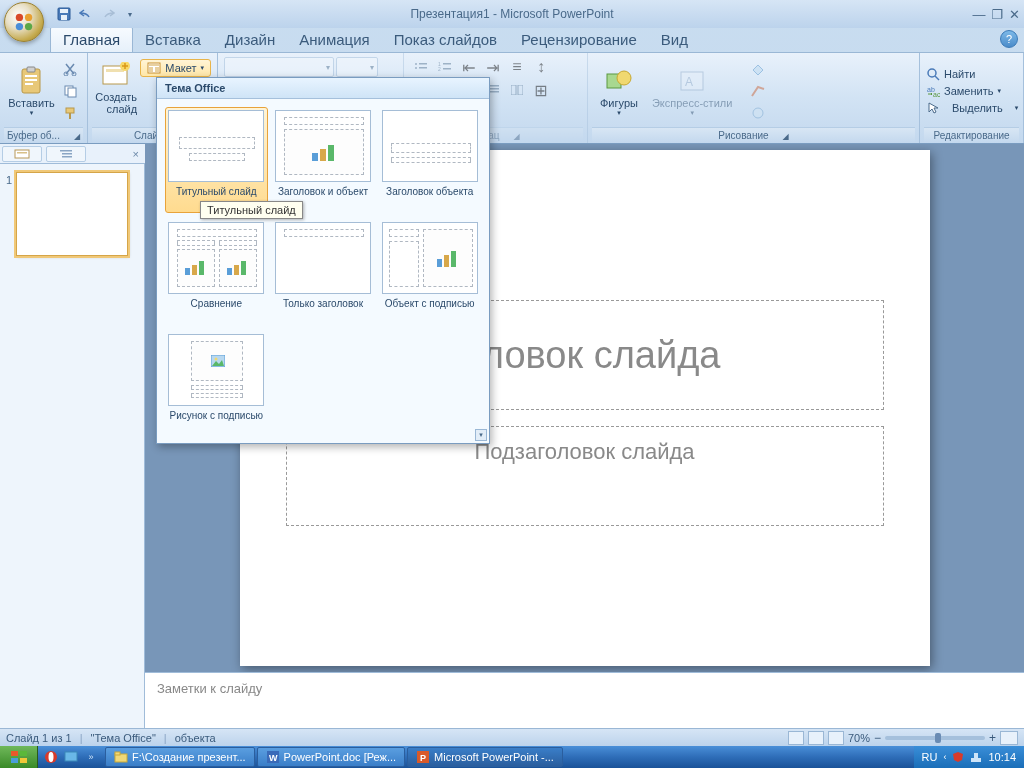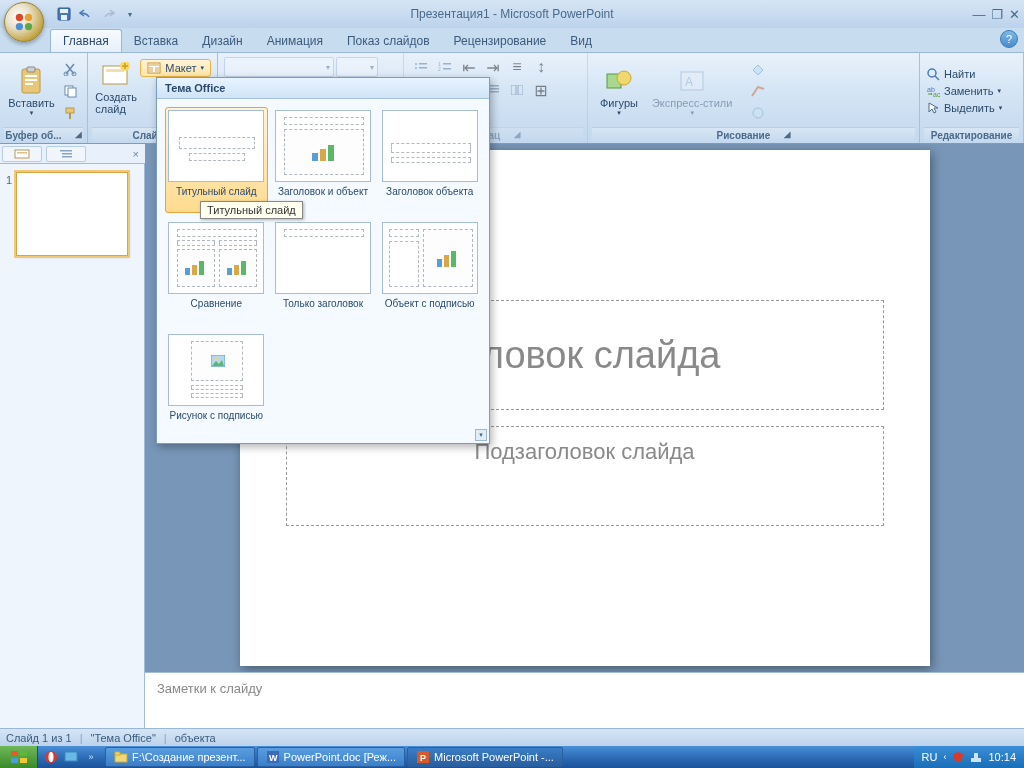--- a/index.html
+++ b/index.html
@@ -6,26 +6,26 @@
 body { width: 1024px; height: 768px; overflow: hidden; background: linear-gradient(to bottom, #c9ddf0 0%, #b0cbe8 100%); position: relative; }
 .title-bar { height: 28px; background: linear-gradient(to bottom,#d6e5f5,#bcd3ec); display:flex; align-items:center; padding:0 4px; position:relative; }
 .office-btn { width:40px; height:40px; border-radius:50%; background: radial-gradient(circle at 35% 35%,#fff 0%,#e8e0c8 35%,#c4a94b 70%,#8a6f2a 100%); border:1px solid #9a8030; position:absolute; left:4px; top:2px; z-index:10; box-shadow:0 2px 4px rgba(0,0,0,0.3); display:flex; align-items:center; justify-content:center;}
 .office-btn svg{width:22px;height:22px;}
 .qat { margin-left: 50px; display:flex; gap:2px; align-items:center; }
 .qat-btn { width:20px; height:20px; display:flex; align-items:center; justify-content:center; border-radius:3px; }
 .title-text { position:absolute; left:50%; transform:translateX(-50%); font-size:12px; color:#4a6a8a; }
 .win-controls { position:absolute; right:4px; display:flex; gap:6px; }
 .win-controls span{font-size:13px;color:#4a6a8a;cursor:pointer;}
 .tabs { height:24px; display:flex; align-items:flex-end; padding-left:50px; background:transparent; }
-.tab { padding:4px 12px 4px 12px; font-size:12px; color:#3b5b7c; cursor:pointer; border-top-left-radius:3px; border-top-right-radius:3px;}
+.tab { padding:4px 12px 4px 12px; font-size:15px; color:#3b5b7c; cursor:pointer; border-top-left-radius:3px; border-top-right-radius:3px;}
 .tab.active { background:linear-gradient(to bottom,#f7fbff,#e6f0fa); border:1px solid #9ab7d5; border-bottom:none; color:#2b4a6b;}
 .help-btn{position:absolute;right:6px;top:30px;width:18px;height:18px;border-radius:50%;background:linear-gradient(#7db9e8,#4a8bc9);color:#fff;font-size:11px;display:flex;align-items:center;justify-content:center;border:1px solid #3a7ab8;}
 .ribbon { height:92px; background:linear-gradient(to bottom,#e8f1fb 0%,#d2e3f4 50%,#c3d8ee 100%); border-top:1px solid #9ab7d5;border-bottom:1px solid #7a9cc0; display:flex; }
 .rgroup { border-right:1px solid #a5c0dc; display:flex; flex-direction:column; justify-content:space-between; padding:2px 4px 0; position:relative;}
-.rgroup-label { font-size:10px; color:#4a6a8a; text-align:center; padding:2px 2px; background:linear-gradient(to bottom,#d8e6f4,#c3d8ee); border-top:1px solid #b5cde5; white-space:nowrap; display:flex; justify-content:center; align-items:flex-start; gap:14px;font-weight:bold;}
+.rgroup-label { font-size:10px; color:#4a6a8a; text-align:center; padding:2px 2px; background:linear-gradient(to bottom,#d8e6f4,#c3d8ee); border-top:1px solid #b5cde5; white-space:nowrap; display:flex; justify-content:center; align-items:flex-end; gap:14px;}
 .rgroup-label .dlg{font-size:8px;color:#4a6a8a;}
 .rgroup-body { flex:1; display:flex; align-items:center; gap:2px; padding:2px;}
 .big-btn { display:flex; flex-direction:column; align-items:center; justify-content:center; padding:2px 6px; font-size:11px; color:#2b4a6b; border-radius:3px; min-width:44px;}
 .big-btn .icon{width:32px;height:32px;display:flex;align-items:center;justify-content:center;}
 .small-col{display:flex;flex-direction:column;gap:2px;}
 .small-btn{width:22px;height:20px;display:flex;align-items:center;justify-content:center;border-radius:2px;}
 .layout-btn { display:flex; align-items:center; gap:4px; padding:2px 6px; font-size:11px; color:#2b4a6b; background:linear-gradient(to bottom,#fff4d6,#ffe7a8); border:1px solid #e8b44a; border-radius:3px;}
 .layout-btn .tri{font-size:7px;}
 .font-row{display:flex;gap:2px;align-items:center;}
 .combo{height:20px;background:#f4f9fe;border:1px solid #9ab7d5;border-radius:2px;display:flex;align-items:center;padding:0 14px 0 4px;font-size:11px;color:#888;position:relative;}
@@ -173,21 +173,21 @@
     <div class="rgroup-body" style="flex-direction:row;align-items:flex-start;">
       <div class="big-btn">
         <div class="icon">
             <svg width="30" height="26" viewBox="0 0 30 26">
               <rect x="2" y="4" width="24" height="18" fill="#fff" stroke="#b8984a"></rect>
               <rect x="5" y="7" width="18" height="3" fill="#f0e0b0"></rect>
               <circle cx="24" cy="4" r="5" fill="#f8d868"></circle>
               <path d="M24 1 L24 7 M21 4 L27 4" stroke="#d89818" stroke-width="1.5"></path>
             </svg>
           </div>
-        <span style="white-space:pre;text-align:left;line-height:1.1;">Создать
+        <span style="white-space:pre;text-align:right;line-height:1.1;">Создать
 слайд</span>
       </div>
       <div style="display:flex;flex-direction:column;gap:2px;padding-top:2px;">
         <div class="layout-btn">
           <svg width="14" height="12" viewBox="0 0 14 12">
               <rect x="1" y="1" width="12" height="10" fill="#fff" stroke="#c89030"></rect>
               <rect x="2" y="2" width="10" height="2" fill="#e8d0a0"></rect>
               <rect x="2" y="5" width="4" height="5" fill="#e8d0a0"></rect>
               <rect x="8" y="5" width="4" height="5" fill="#e8d0a0"></rect>
             </svg>
@@ -378,21 +378,21 @@
           </div>
         <div style="display:flex;align-items:center;gap:4px;font-size:11px;color:#2b4a6b;">
             <svg width="14" height="14" viewBox="0 0 14 14">
               <text x="1" y="8" font-size="7" fill="#4a7ab8">ab</text>
               <path d="M2 10 L6 10 M5 9 L6 10 L5 11" stroke="#5a9840" fill="none"></path>
               <text x="7" y="13" font-size="7" fill="#5a9840">ac</text>
             </svg>
             <span>Заменить</span>
             <span style="font-size:7px;">▾</span>
           </div>
-        <div style="display:flex;align-items:center;gap:4px;font-size:11px;color:#2b4a6b;">
+        <div style="display:flex;align-items:center;gap:12px;font-size:11px;color:#2b4a6b;">
             <svg width="14" height="14" viewBox="0 0 14 14">
               <path d="M3 2 L3 11 L6 8 L8 12 L10 11 L8 7 L12 7 Z" fill="#fff" stroke="#4a6a8a"></path>
             </svg>
             <span>Выделить</span>
             <span style="font-size:7px;">▾</span>
           </div>
       </div>
     </div>
     <div class="rgroup-label">
         <span>Редактирование</span>
@@ -534,20 +534,32 @@
   <div class="gal-scroll">▾</div>
 </div>
 <div class="tooltip">Титульный слайд</div>
 
 <div class="statusbar">
   <span>Слайд 1 из 1</span>
     <span class="status-sep">|</span>
   <span>"Тема Office"</span>
     <span class="status-sep">|</span>
   <span>объекта</span>
+  <div class="status-right">
+    <div class="view-mode-btn"></div>
+    <div class="view-mode-btn"></div>
+    <div class="view-mode-btn"></div>
+    <span>70%</span>
+    <span style="font-size:12px;">−</span>
+    <div class="zoom-slider">
+        <div class="zoom-thumb"></div>
+      </div>
+    <span style="font-size:12px;">+</span>
+    <div class="view-mode-btn" style="width:18px;"></div>
+  </div>
 </div>
 
 <div class="taskbar">
   <div class="start-btn">
       <svg width="18" height="14" viewBox="0 0 18 14">
         <rect x="1" y="1" width="7" height="5" fill="#e85a2a"></rect>
         <rect x="10" y="1" width="7" height="5" fill="#5ab83a"></rect>
         <rect x="1" y="8" width="7" height="5" fill="#4a9ed8"></rect>
         <rect x="10" y="8" width="7" height="5" fill="#f0c838"></rect>
       </svg>

